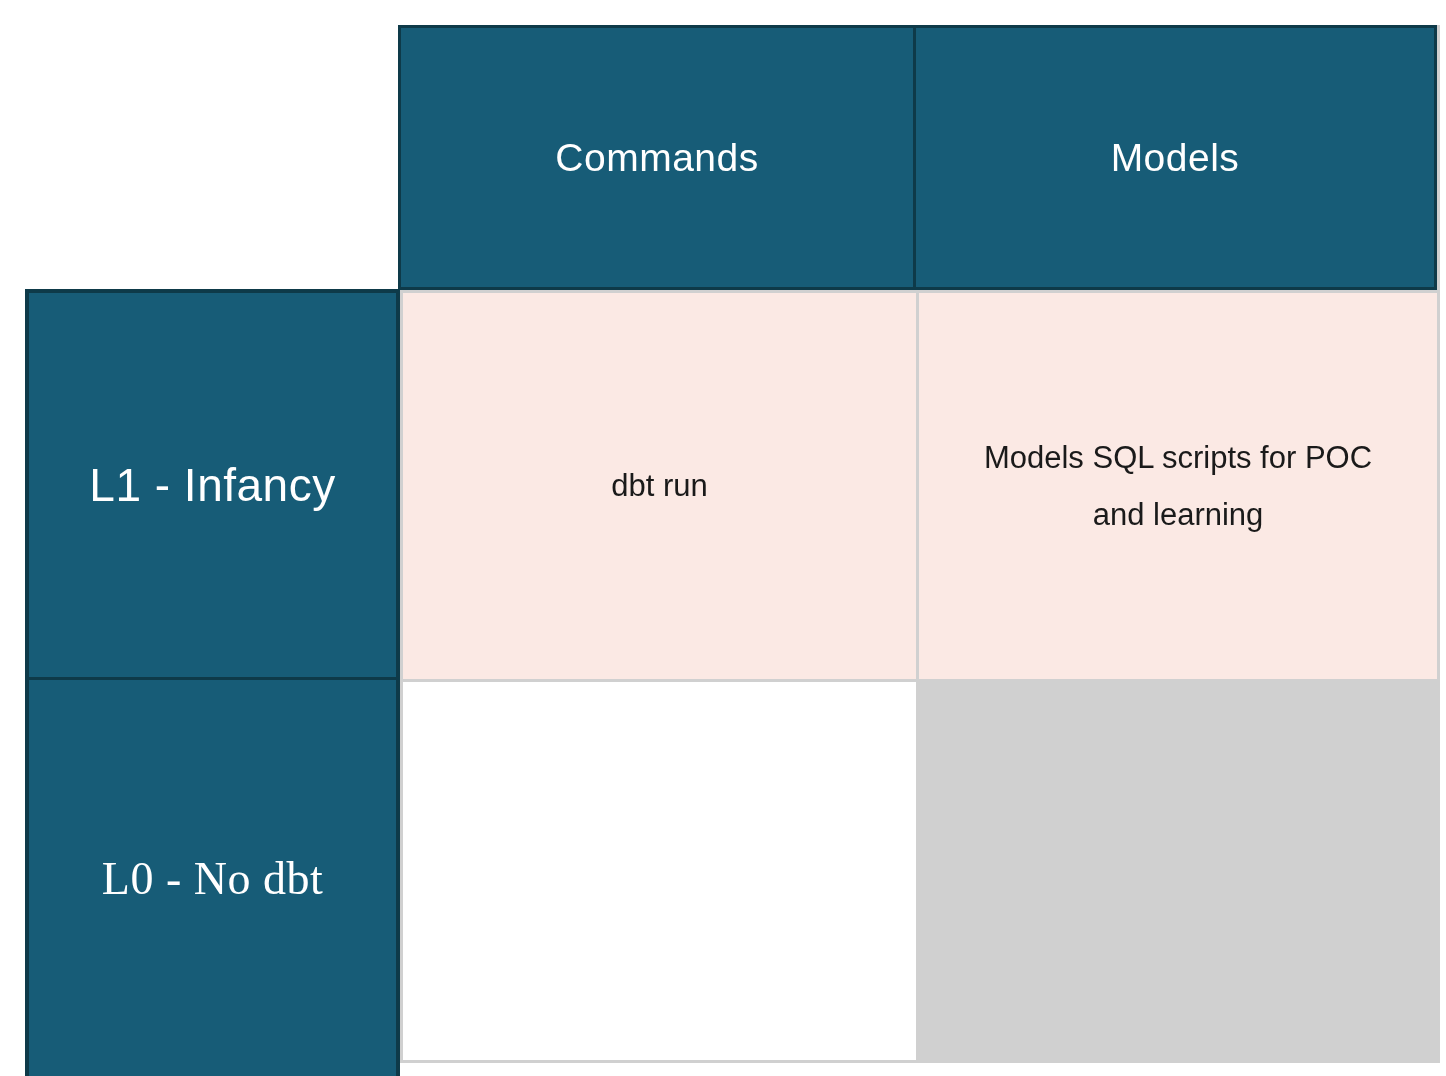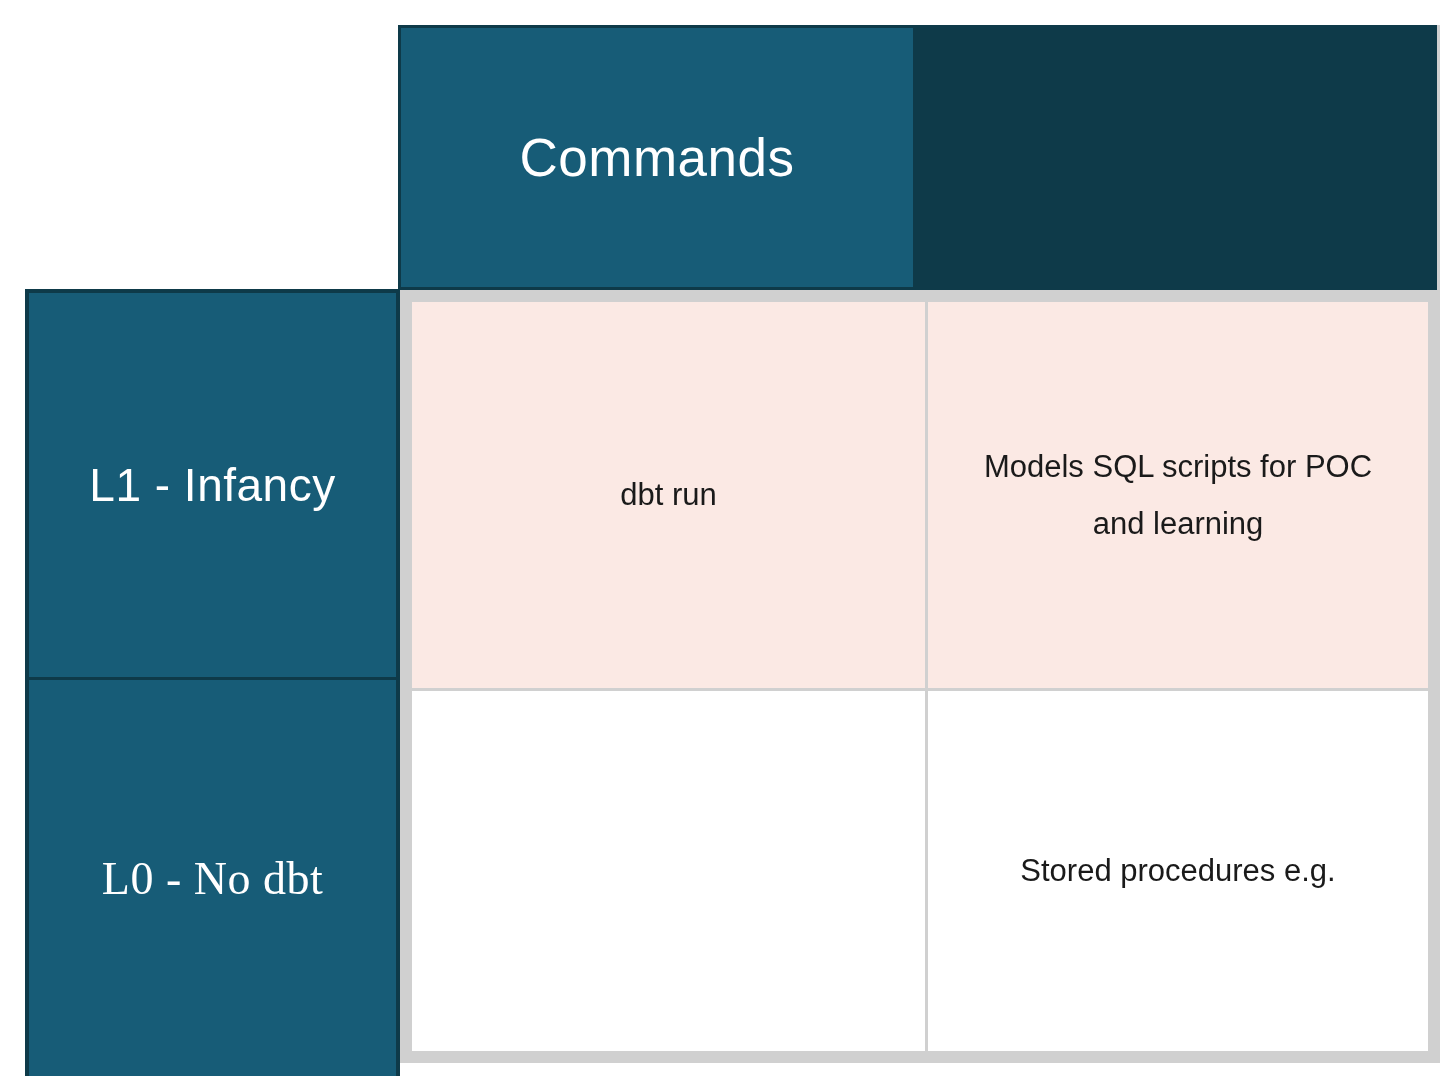--- a/index.html
+++ b/index.html
@@ -34,21 +34,21 @@
     height: 265px;
     background: var(--header-border);
     display: flex;
     gap: 3px;
     padding: 3px;
     border-right: 3px solid var(--body-border);
   }
   .col-header-cell {
     background: var(--header-bg);
     color: var(--header-text);
-    font-size: 53px;
+    font-size: 39px;
     display: flex;
     align-items: center;
     justify-content: center;
     letter-spacing: 0.5px;
   }
   .col-header-cell.first { flex: 0 0 512px; }
   .col-header-cell.second { flex: 1; }
 
   
   .row-header-col {
@@ -80,21 +80,21 @@
     position: absolute;
     left: 400px;
     top: 290px;
     width: 1040px;
     height: 773px;
     background: var(--body-border);
     display: grid;
     grid-template-columns: 513px 1fr;
     grid-template-rows: 386px 1fr;
     gap: 3px;
-    padding: 12px;
+    padding: 3px;
   }
   .body-cell {
     display: flex;
     align-items: center;
     justify-content: center;
     text-align: center;
     font-size: 31px;
     line-height: 1.85;
     color: var(--body-text);
     padding: 0 42px;
@@ -102,27 +102,27 @@
   .body-cell.highlight { background: var(--highlight-row-bg); }
   .body-cell.plain { background: var(--body-row-bg); }
 </style>
 </head>
 <body>
 
 <div class="canvas">
 
   <div class="col-header-row">
     <div class="col-header-cell first">Commands</div>
+    <div class="col-header-cell second">Models</div>
   </div>
 
   <div class="row-header-col">
     <div class="row-header-cell first">L1 - Infancy</div>
     <div class="row-header-cell second">L0 - No dbt</div>
   </div>
 
   <div class="body-grid">
     <div class="body-cell highlight">dbt run</div>
     <div class="body-cell highlight">Models SQL scripts for POC and learning</div>
     <div class="body-cell plain"></div>
-    <div class="body-cell plain">Stored procedures e.g.</div>
   </div>
 
 </div>
 
 </body></html>

